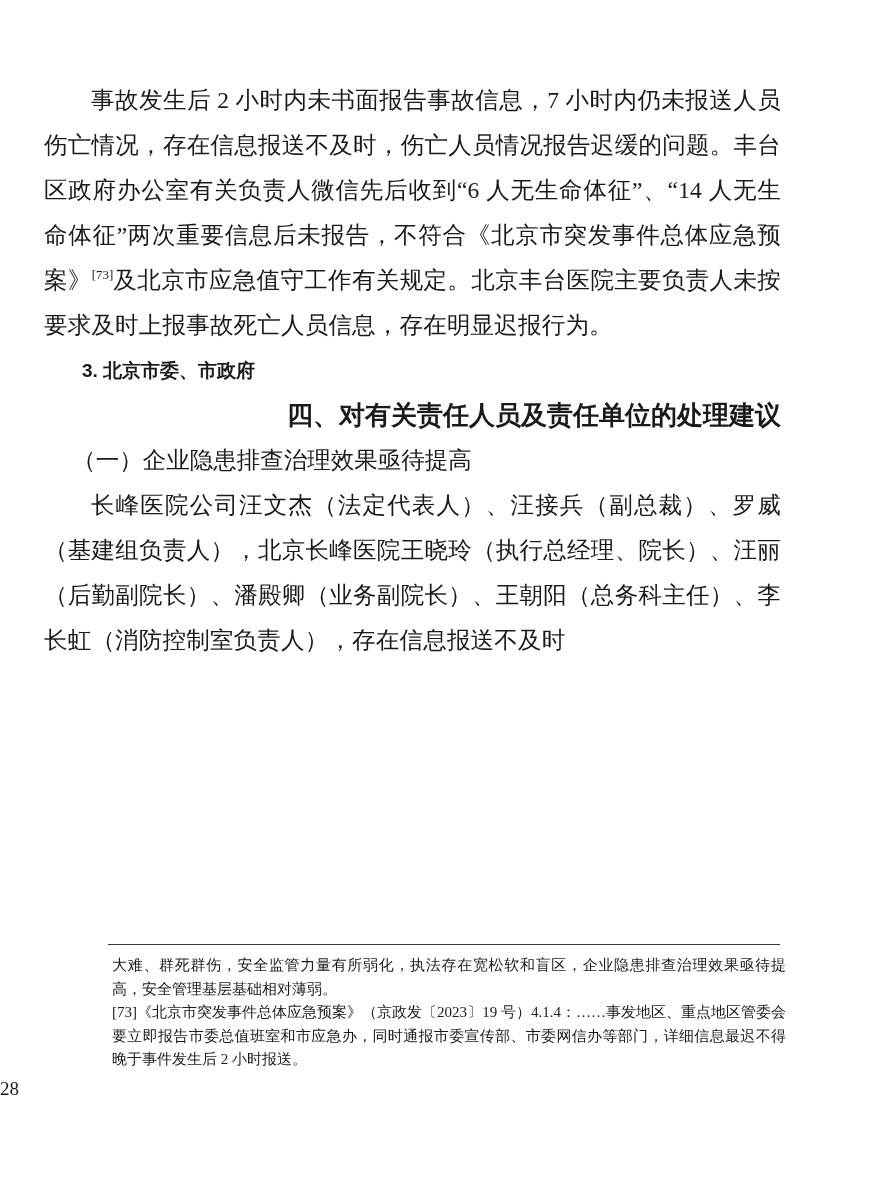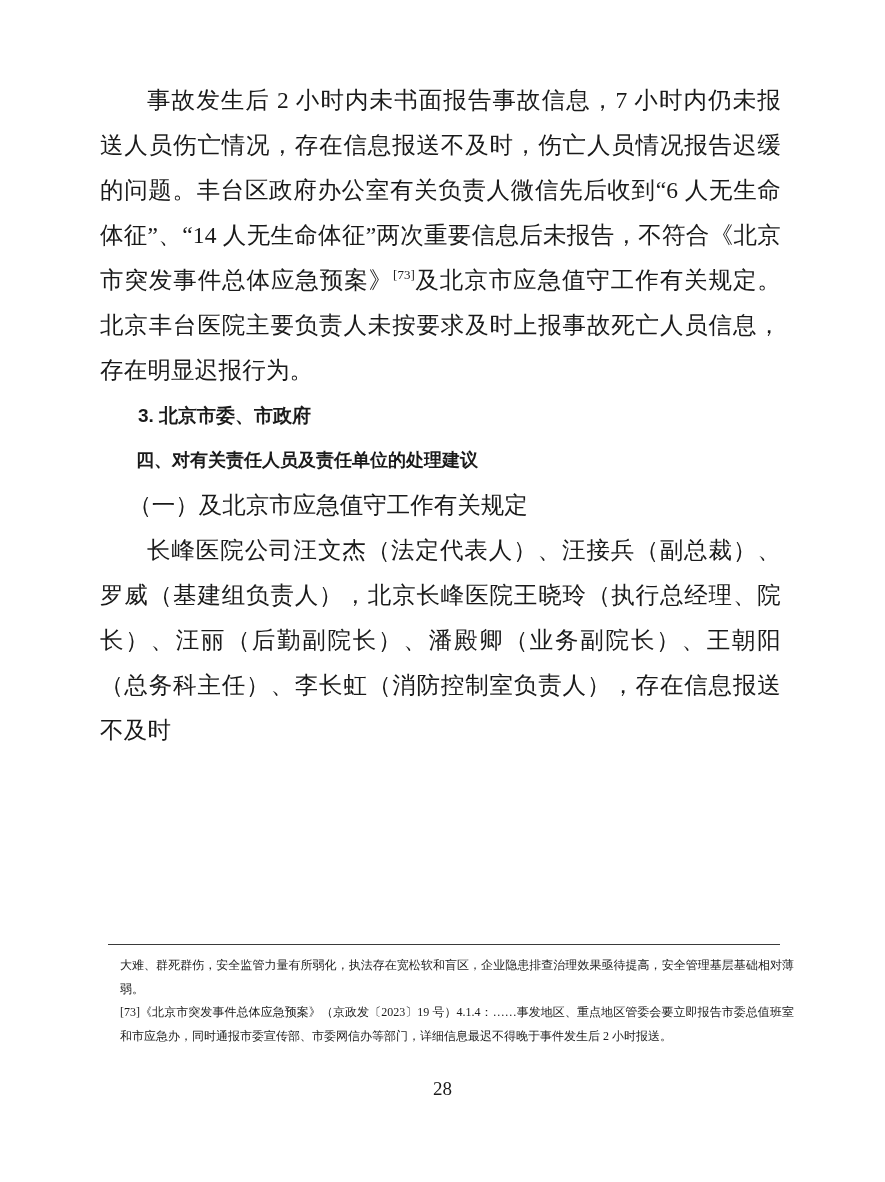--- a/index.html
+++ b/index.html
@@ -12,21 +12,21 @@
     height: 1182px;
     font-family: "Liberation Serif", "DejaVu Serif", serif;
     color: #1a1a1a;
     position: relative;
     overflow: hidden;
   }
   .page {
     width: 885px;
     height: 1182px;
     box-sizing: border-box;
-    padding: 78px 104px 0 100px;
+    padding: 78px 104px 0 44px;
     position: relative;
     border-radius: 18px;
   }
   .body-text {
     font-size: 23.5px;
     line-height: 45px;
     text-align: justify;
     text-justify: inter-ideograph;
     letter-spacing: 0.2px;
   }
@@ -37,25 +37,26 @@
   .heading {
     font-weight: bold;
     font-size: 19px;
     line-height: 45px;
     text-indent: 2em;
     margin: 0;
     font-family: "Liberation Sans", "DejaVu Sans", sans-serif;
   }
   .heading-sec {
     font-weight: bold;
-    font-size: 18px;
+    font-size: 26px;
     line-height: 45px;
     text-indent: 2em;
     margin: 0;
     font-family: "Liberation Sans", "DejaVu Sans", sans-serif;
+    text-align: right;
   }
   .subheading {
     font-size: 23.5px;
     line-height: 45px;
     text-indent: 1.2em;
     margin: 0;
   }
   sup.fnref {
     font-size: 13px;
     vertical-align: super;
@@ -64,56 +65,55 @@
   }
   .footnote-sep {
     position: absolute;
     left: 108px;
     top: 944px;
     width: 672px;
     border-top: 1px solid #3a3a3a;
   }
   .footnotes {
     position: absolute;
-    left: 120px;
+    left: 112px;
     top: 954px;
     width: 674px;
-    font-size: 12px;
+    font-size: 15px;
     line-height: 23.5px;
     text-align: justify;
     text-justify: inter-ideograph;
   }
   .footnotes p {
     margin: 0;
     text-indent: 0;
   }
   .page-number {
     position: absolute;
     left: 0;
     right: 0;
     top: 1078px;
-    text-align: center;
     font-size: 19px;
     font-family: "Liberation Serif", "DejaVu Serif", serif;
     color: #1a1a1a;
   }
 </style>
 </head>
 <body>
 
 <div class="page">
 
   <p class="body-text para"><span>事故发生后 2 小时内未书面报告事故信息，7 小时内仍未报送人员伤亡情况，存在信息报送不及时，伤亡人员情况报告迟缓的问题。丰台区政府办公室有关负责人微信先后收到“6 人无生命体征”、“14 人无生命体征”两次重要信息后未报告，不符合《北京市突发事件总体应急预案》</span><sup class="fnref">[73]</sup><span>及北京市应急值守工作有关规定。北京丰台医院主要负责人未按要求及时上报事故死亡人员信息，存在明显迟报行为。</span></p>
 
   <p class="heading">3. 北京市委、市政府</p>
 
 
   <p class="heading-sec">四、对有关责任人员及责任单位的处理建议</p>
 
-  <p class="subheading">（一）及北京市应急值守工作有关规定</p>
+  <p class="subheading">（一）企业隐患排查治理效果亟待提高</p>
 
   <p class="body-text para">长峰医院公司汪文杰（法定代表人）、汪接兵（副总裁）、罗威（基建组负责人），北京长峰医院王晓玲（执行总经理、院长）、汪丽（后勤副院长）、潘殿卿（业务副院长）、王朝阳（总务科主任）、李长虹（消防控制室负责人），存在信息报送不及时</p>
 
   <div class="footnote-sep"></div>
 
   <div class="footnotes">
     <p>大难、群死群伤，安全监管力量有所弱化，执法存在宽松软和盲区，企业隐患排查治理效果亟待提高，安全管理基层基础相对薄弱。</p>
     <p>[73]《北京市突发事件总体应急预案》（京政发〔2023〕19 号）4.1.4：……事发地区、重点地区管委会要立即报告市委总值班室和市应急办，同时通报市委宣传部、市委网信办等部门，详细信息最迟不得晚于事件发生后 2 小时报送。</p>
   </div>
 

